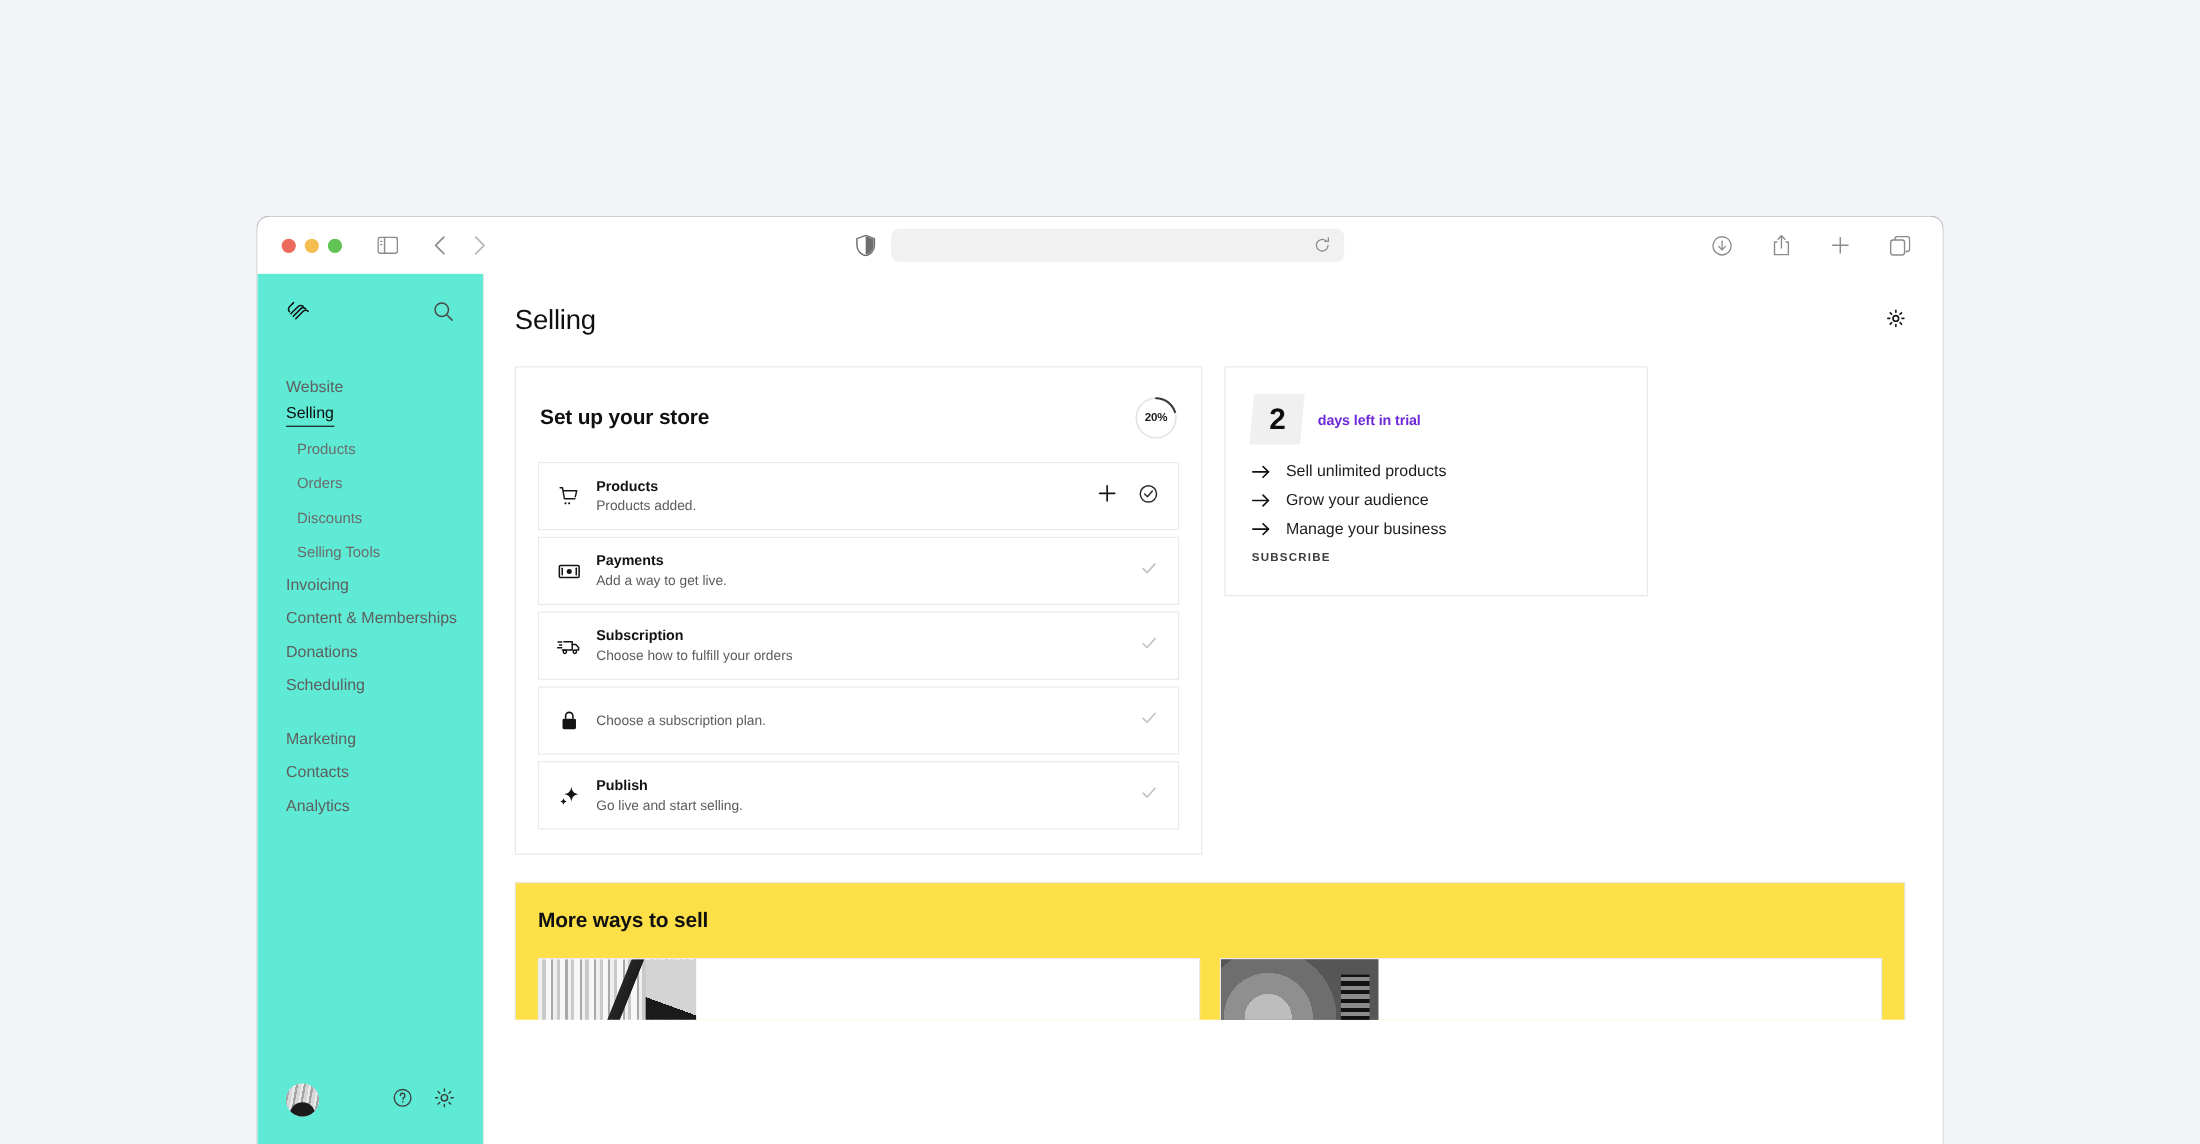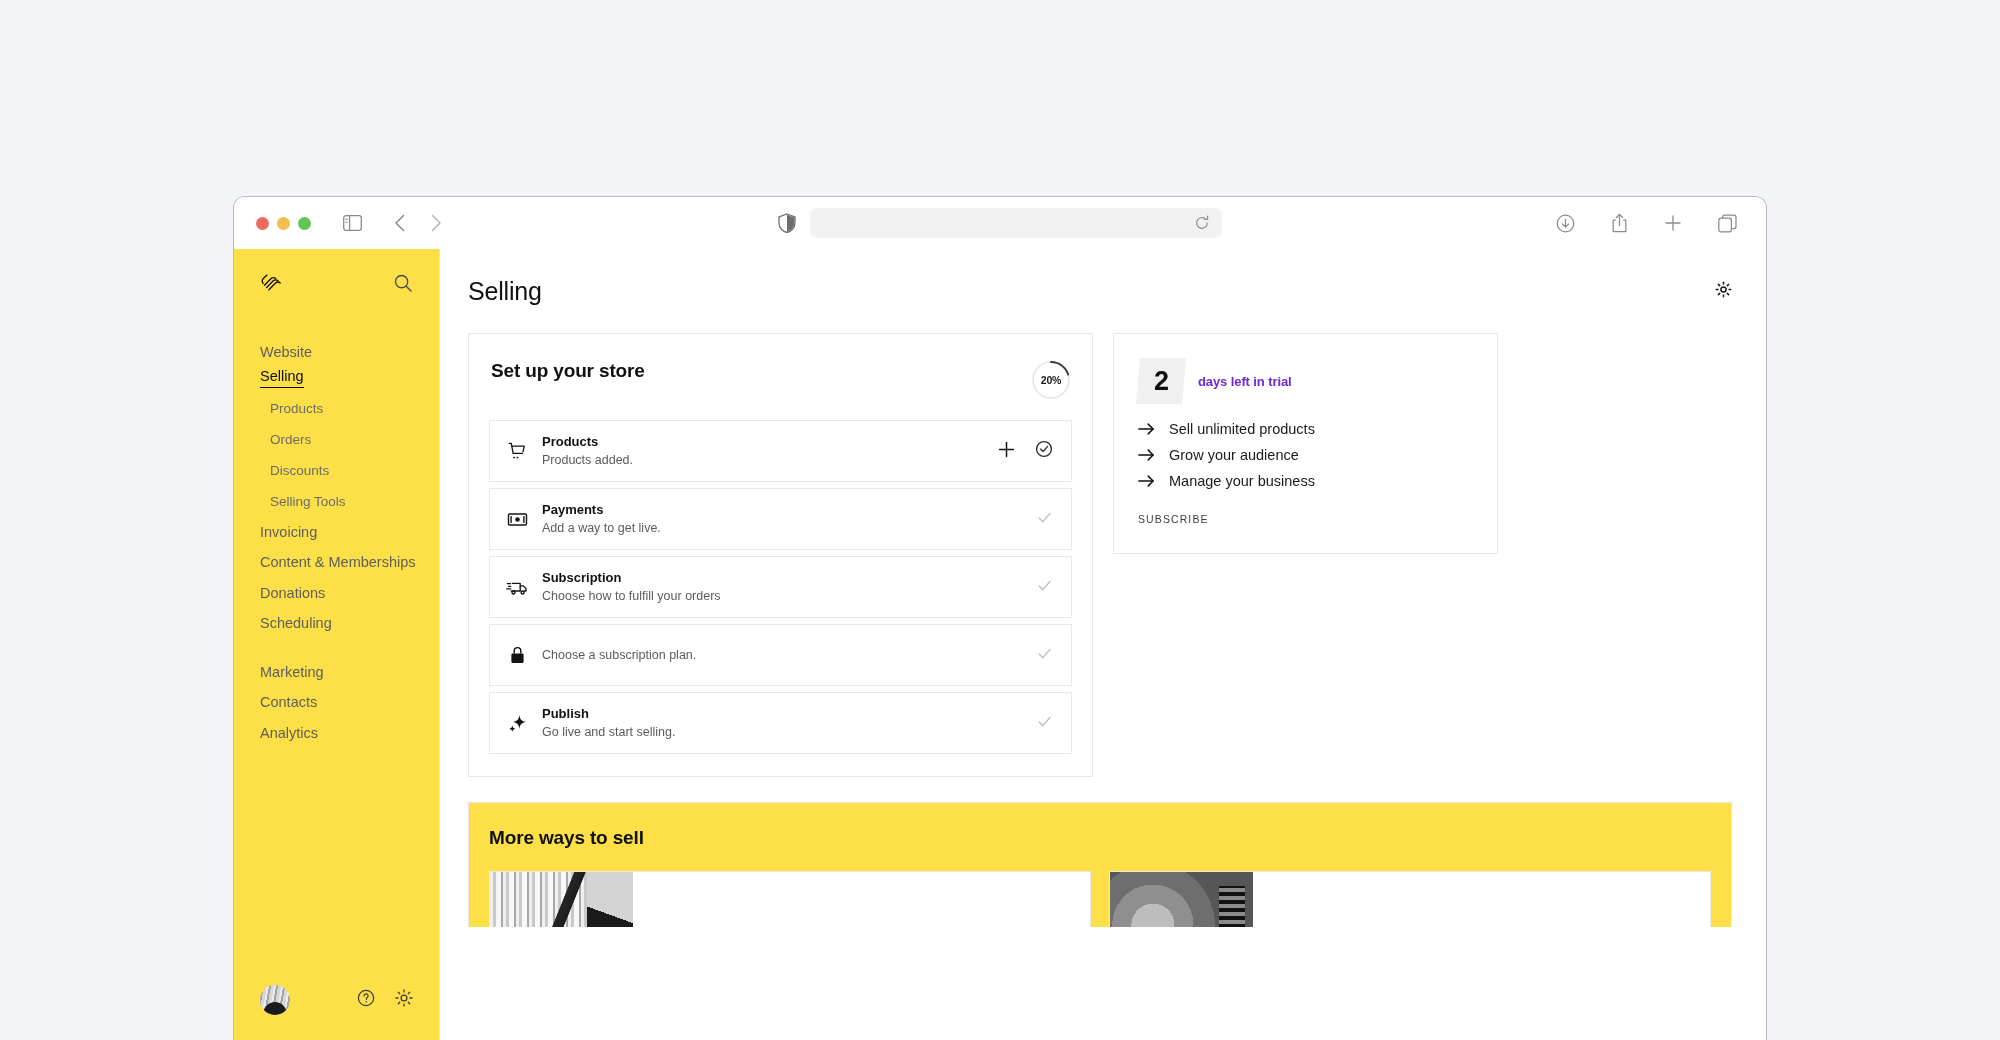--- a/index.html
+++ b/index.html
@@ -95,21 +95,21 @@
     height: calc(844px - 52px);
     background: #ffffff;
   }
 
   
   .sidebar {
     width: 206px;
     border-right: 1px solid #e4e4e4;
     position: relative;
     flex: none;
-    background: #fde047;
+    background: #5eead4;
   }
 
   .sb-top {
     display: flex;
     align-items: center;
     justify-content: space-between;
     padding: 22px 26px 0 26px;
   }
   .sq-logo { width: 24px; height: 24px; color: #111; }
   .sb-search { width: 20px; height: 20px; color: #4a4a4a; }
@@ -205,21 +205,21 @@
   }
 
   .setup-card {
     width: 625px;
     flex: none;
     padding: 26px 20px 22px 20px;
   }
 
   .setup-head {
     display: flex;
-    align-items: flex-start;
+    align-items: center;
     justify-content: space-between;
     padding: 0 1px 0 2px;
   }
   .setup-title {
     font-size: 19px;
     font-weight: 700;
     color: #101010;
     letter-spacing: -0.15px;
   }
 
@@ -315,24 +315,24 @@
     max-width: 305px;
   }
   .benefits { margin-top: 17px; display: flex; flex-direction: column; gap: 10px; }
   .benefit {
     display: flex; align-items: center; gap: 14px;
     font-size: 14.5px;
     color: #1b1b1b;
   }
   .benefit .arr { width: 17px; height: 14px; color: #111; flex: none; }
   .subscribe {
-    margin-top: 24px;
+    margin-top: 12px;
     font-size: 10.5px;
     letter-spacing: 1.1px;
-    font-weight: 400;
+    font-weight: 700;
     color: #3d3d3d;
     display: inline-block;
   }
 
   
   .more-card {
     margin: 25px 34px 0 28px;
     border: 1px solid #e6e6e6;
     border-bottom: none;
     background: #fde047;

